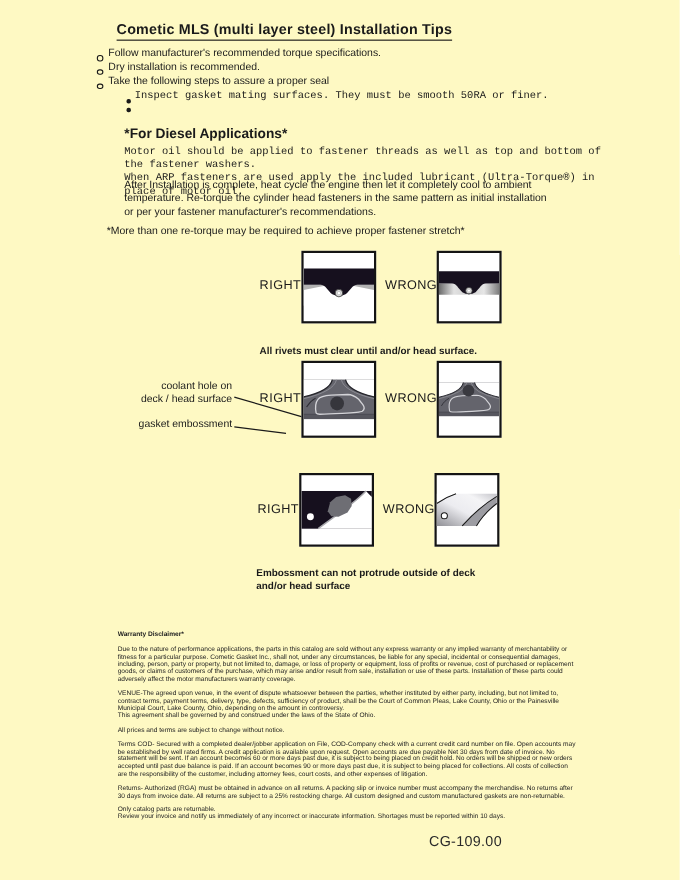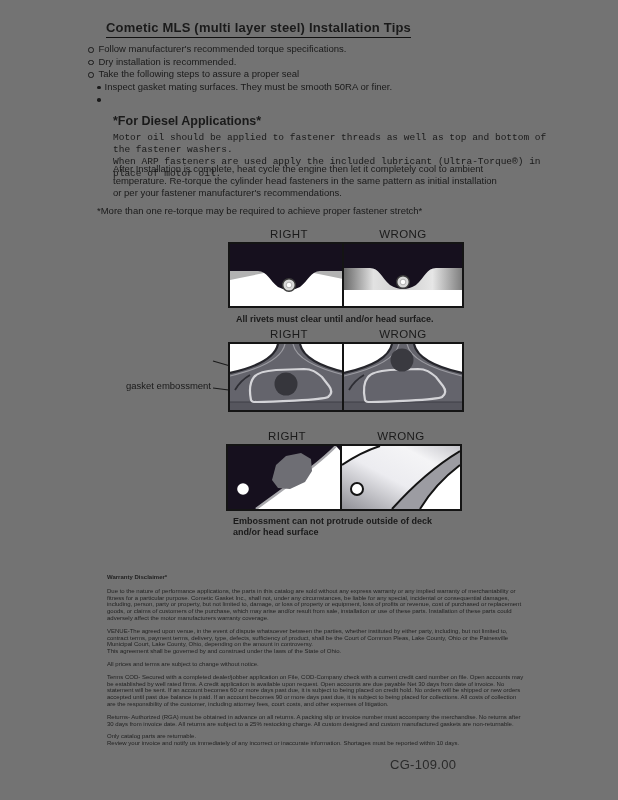--- a/index.html
+++ b/index.html
@@ -1,32 +1,32 @@
 <!DOCTYPE html>
 <html><head>
 <meta charset="utf-8">
 <style>
   html,body{margin:0;padding:0;background:#ffffff;}
-  #page{position:relative;width:618px;height:800px;background:#737373;overflow:hidden;
+  #page{position:relative;width:618px;height:800px;background:#fef9c3;overflow:hidden;
         font-family:"Liberation Sans","DejaVu Sans",sans-serif;color:#1a1a1a;}
   .abs{position:absolute;}
   
   .title{font-size:13px;font-weight:bold;letter-spacing:.2px;border-bottom:1.5px solid #111;padding-bottom:2px;display:inline-block;}
   
   .bullets{font-size:9.5px;line-height:12.7px;}
-  .b-row{display:flex;align-items:flex-start;}
+  .b-row{display:flex;align-items:flex-end;}
   .b-dot{width:3.5px;height:3.5px;border:1px solid #1a1a1a;border-radius:50%;margin:4px 5px 0 0;flex:none;}
-  .b-sub{margin-left:9px;}
+  .b-sub{margin-left:27px;font-family:Liberation Mono, monospace;}
   .b-fill{width:3.5px;height:3.5px;background:#1a1a1a;border-radius:50%;margin:4.5px 4px 0 0;flex:none;}
   
   .h2{font-size:12.5px;font-weight:bold;}
   .para{font-size:9.5px;line-height:12px;white-space:pre-line;}
   
   .dia-row{display:flex;gap:8px;}
-  .panel-col{width:106px;display:flex;flex-direction:column;align-items:center;}
+  .panel-col{width:106px;display:flex;flex-direction:row;align-items:center;}
   .rw-label{font-size:11.5px;letter-spacing:.4px;color:#1a1a1a;margin-bottom:2px;}
   .panel{border:2px solid #141414;display:block;background:#fff;}
   .caption{font-size:9px;font-weight:bold;white-space:pre-line;line-height:11px;}
   .annot{font-size:9.5px;line-height:11.2px;text-align:right;white-space:pre-line;width:115px;}
   
   .fineprint{width:436px;font-size:6px;line-height:6.8px;color:#222;}
   .fineprint .fp-h{font-weight:bold;margin:0 0 7px 0;}
   .fineprint p{margin:0 0 6px 0;white-space:pre-line;}
   .pagenum{font-size:13px;color:#2a2a2a;letter-spacing:.3px;}
 </style>
@@ -96,20 +96,22 @@
         <rect x="0" y="0" width="118" height="62" fill="#ffffff"></rect>
         <rect x="0" y="24" width="118" height="22" fill="url(#g-d1w)"></rect>
         <path d="M0,0 H118 V24 H92 C83,24 81,33 72,41 Q59,49 46,41 C37,33 35,24 26,24 H0 Z" fill="#16101e"></path>
         <circle cx="59" cy="38" r="6.3" fill="#d8d8d8" stroke="#3a3a3a" stroke-width="1.4"></circle>
         <circle cx="59" cy="38" r="2.8" fill="#ffffff" stroke="#999999" stroke-width=".7"></circle>
       </svg>
     </div>
   </div>
   <div class="abs caption" style="left:236px;top:314px;">All rivets must clear until and/or head surface.</div>
 
+  <div class="abs annot" style="left:96px;top:346px;">coolant hole on
+deck / head surface</div>
   <div class="abs annot" style="left:96px;top:380px;">gasket embossment</div>
   <svg class="abs" style="left:108px;top:344px;" width="200" height="60" viewBox="0 0 200 60">
     <line x1="105" y1="17" x2="184" y2="40" stroke="#1a1a1a" stroke-width="1.1"></line>
     <line x1="105" y1="44" x2="152" y2="50" stroke="#1a1a1a" stroke-width="1.1"></line>
   </svg>
   <div class="abs dia-row" style="left:236px;top:328px;">
     <div class="panel-col">
       <div class="rw-label">RIGHT</div>
       <svg class="panel" width="118" height="66" viewBox="0 0 118 66">
         <rect x="0" y="0" width="118" height="66" fill="#64646c"></rect>

